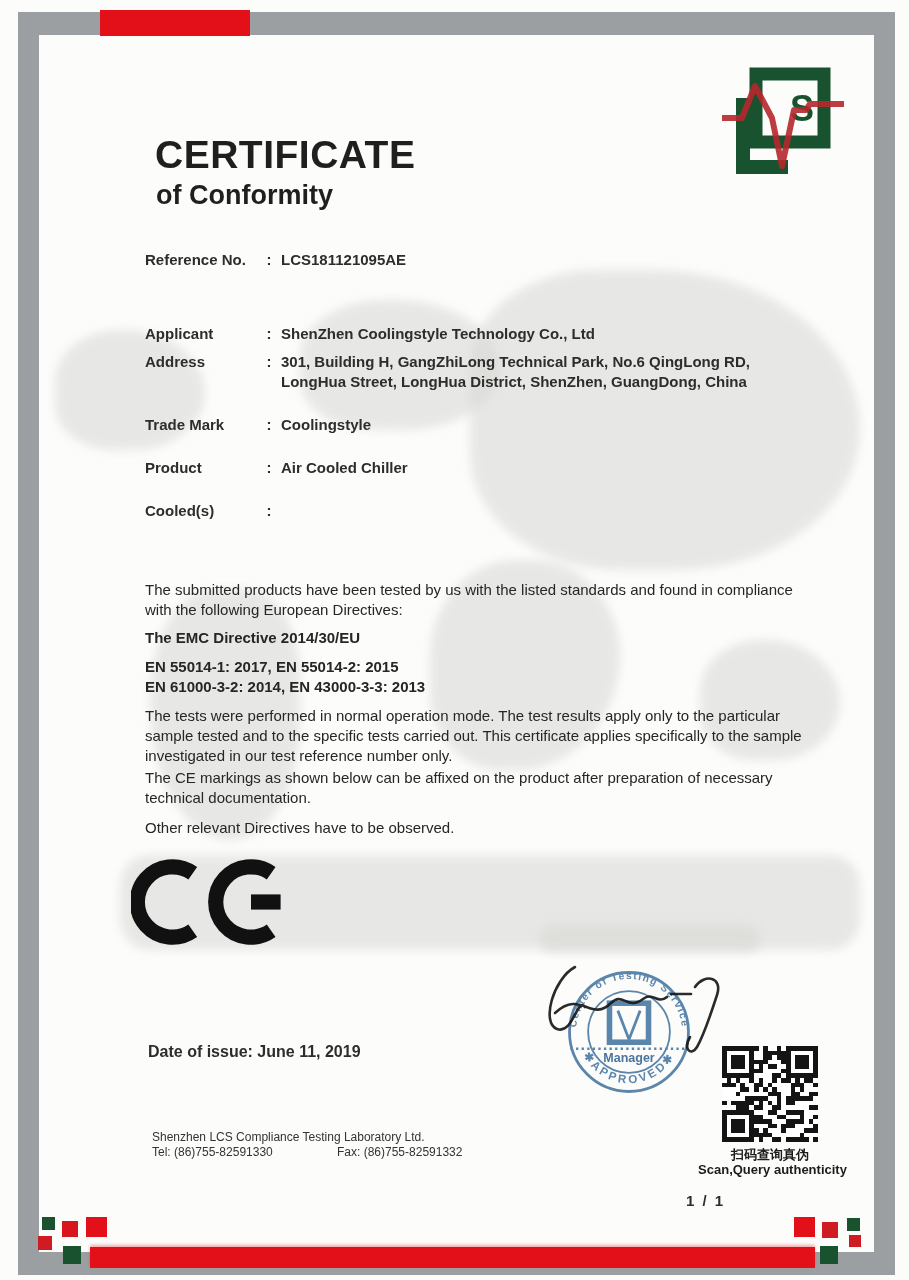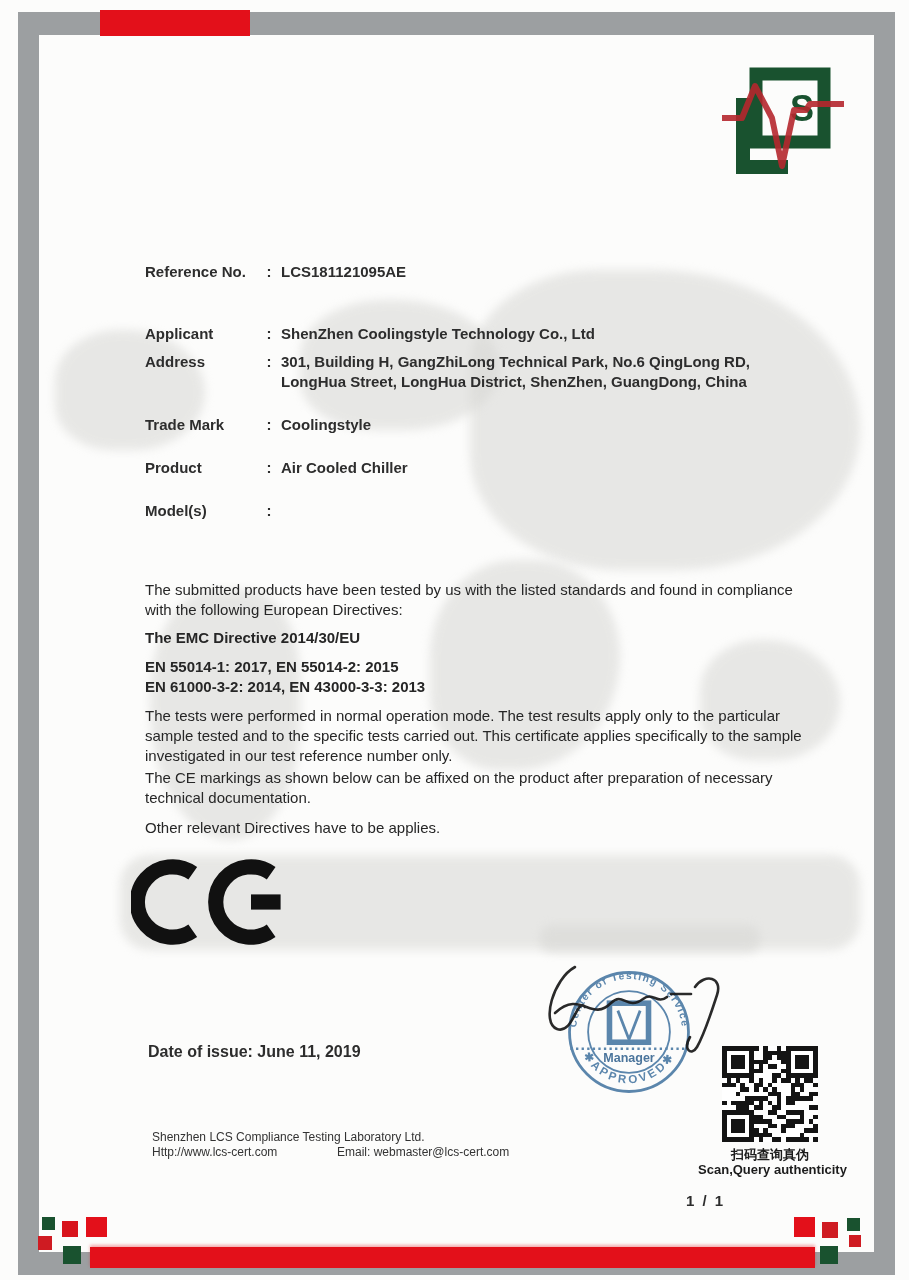--- a/index.html
+++ b/index.html
@@ -72,22 +72,24 @@
   <div class="logo">
     <svg width="125" height="125" viewBox="0 0 125 125">
       <rect x="34" y="8" width="68" height="68" fill="none" stroke="#19522f" stroke-width="13"></rect>
       <rect x="14" y="32" width="14" height="76" fill="#19522f"></rect>
       <rect x="14" y="94" width="52" height="14" fill="#19522f"></rect>
       <text x="68" y="55" font-size="36" font-weight="bold" fill="#19522f" font-family="Liberation Sans, sans-serif">S</text>
       <path d="M-2 52 H20 L33 20 L50 52 L60 100 L72 44 H84 L88 38 H122" fill="none" stroke="#b5272e" stroke-width="6" stroke-linejoin="round" opacity="0.9"></path>
     </svg>
   </div>
 
-
-  <div class="field" style="top:262px">
+  <div class="title">CERTIFICATE</div>
+  <div class="subtitle">of Conformity</div>
+
+  <div class="field" style="top:250px">
     <span class="lbl">Reference No.</span>
     <span class="col">:</span>
     <span class="val">LCS181121095AE</span>
   </div>
   <div class="field" style="top:324px">
     <span class="lbl">Applicant</span>
     <span class="col">:</span>
     <span class="val">ShenZhen Coolingstyle Technology Co., Ltd</span>
   </div>
   <div class="field" style="top:352px">
@@ -99,31 +101,31 @@
     <span class="lbl">Trade Mark</span>
     <span class="col">:</span>
     <span class="val">Coolingstyle</span>
   </div>
   <div class="field" style="top:458px">
     <span class="lbl">Product</span>
     <span class="col">:</span>
     <span class="val">Air Cooled Chiller</span>
   </div>
   <div class="field" style="top:501px">
-    <span class="lbl">Model(s)</span>
+    <span class="lbl">Cooled(s)</span>
     <span class="col">:</span>
   </div>
 
   <div class="para" style="top:580px">The submitted products have been tested by us with the listed standards and found in compliance with the following European Directives:</div>
   <div class="para bold" style="top:628px">The EMC Directive 2014/30/EU</div>
   <div class="para bold" style="top:657px">EN 55014-1: 2017, EN 55014-2: 2015</div>
   <div class="para bold" style="top:677px">EN 61000-3-2: 2014, EN 43000-3-3: 2013</div>
   <div class="para" style="top:706px">The tests were performed in normal operation mode. The test results apply only to the particular sample tested and to the specific tests carried out. This certificate applies specifically to the sample investigated in our test reference number only.</div>
   <div class="para" style="top:768px">The CE markings as shown below can be affixed on the product after preparation of necessary technical documentation.</div>
-  <div class="para" style="top:818px">Other relevant Directives have to be applies.</div>
+  <div class="para" style="top:818px">Other relevant Directives have to be observed.</div>
 
   <div class="ce">
     <svg width="184" height="118" viewBox="0 0 230 120">
       <path d="M77.2 24 A44 44 0 1 0 77.2 96" fill="none" stroke="#111" stroke-width="19"></path>
       <path d="M175.2 24 A44 44 0 1 0 175.2 96" fill="none" stroke="#111" stroke-width="19"></path>
       <path d="M150 60 H187" stroke="#111" stroke-width="19"></path>
     </svg>
   </div>
 
   <div class="date-line">Date of issue: June 11, 2019</div>
@@ -602,22 +604,22 @@
       <div style="background: rgb(20, 20, 20);"></div>
       <div></div>
       <div style="background: rgb(20, 20, 20);"></div>
     </div>
   <div class="qr-cap-zh">扫码查询真伪</div>
   <div class="qr-cap-en">Scan,Query authenticity</div>
 
   <div class="footer">
     <div>Shenzhen LCS Compliance Testing Laboratory Ltd.</div>
     <div class="row">
-      <span class="c1">Http://www.lcs-cert.com</span>
-      <span>Email: webmaster@lcs-cert.com</span>
+      <span class="c1">Tel: (86)755-82591330</span>
+      <span>Fax: (86)755-82591332</span>
     </div>
   </div>
   <div class="pageno">1 / 1</div>
 
   <div class="red-bottom"></div>
   <div class="sq" style="left:42px;top:1217px;width:13px;height:13px;background:#19522f;"></div>
   <div class="sq" style="left:38px;top:1236px;width:14px;height:14px;background:#cf1b22;"></div>
   <div class="sq" style="left:62px;top:1221px;width:16px;height:16px;background:#d8141c;"></div>
   <div class="sq" style="left:86px;top:1217px;width:21px;height:20px;background:#e3101a;"></div>
   <div class="sq" style="left:63px;top:1246px;width:18px;height:18px;background:#19522f;"></div>

